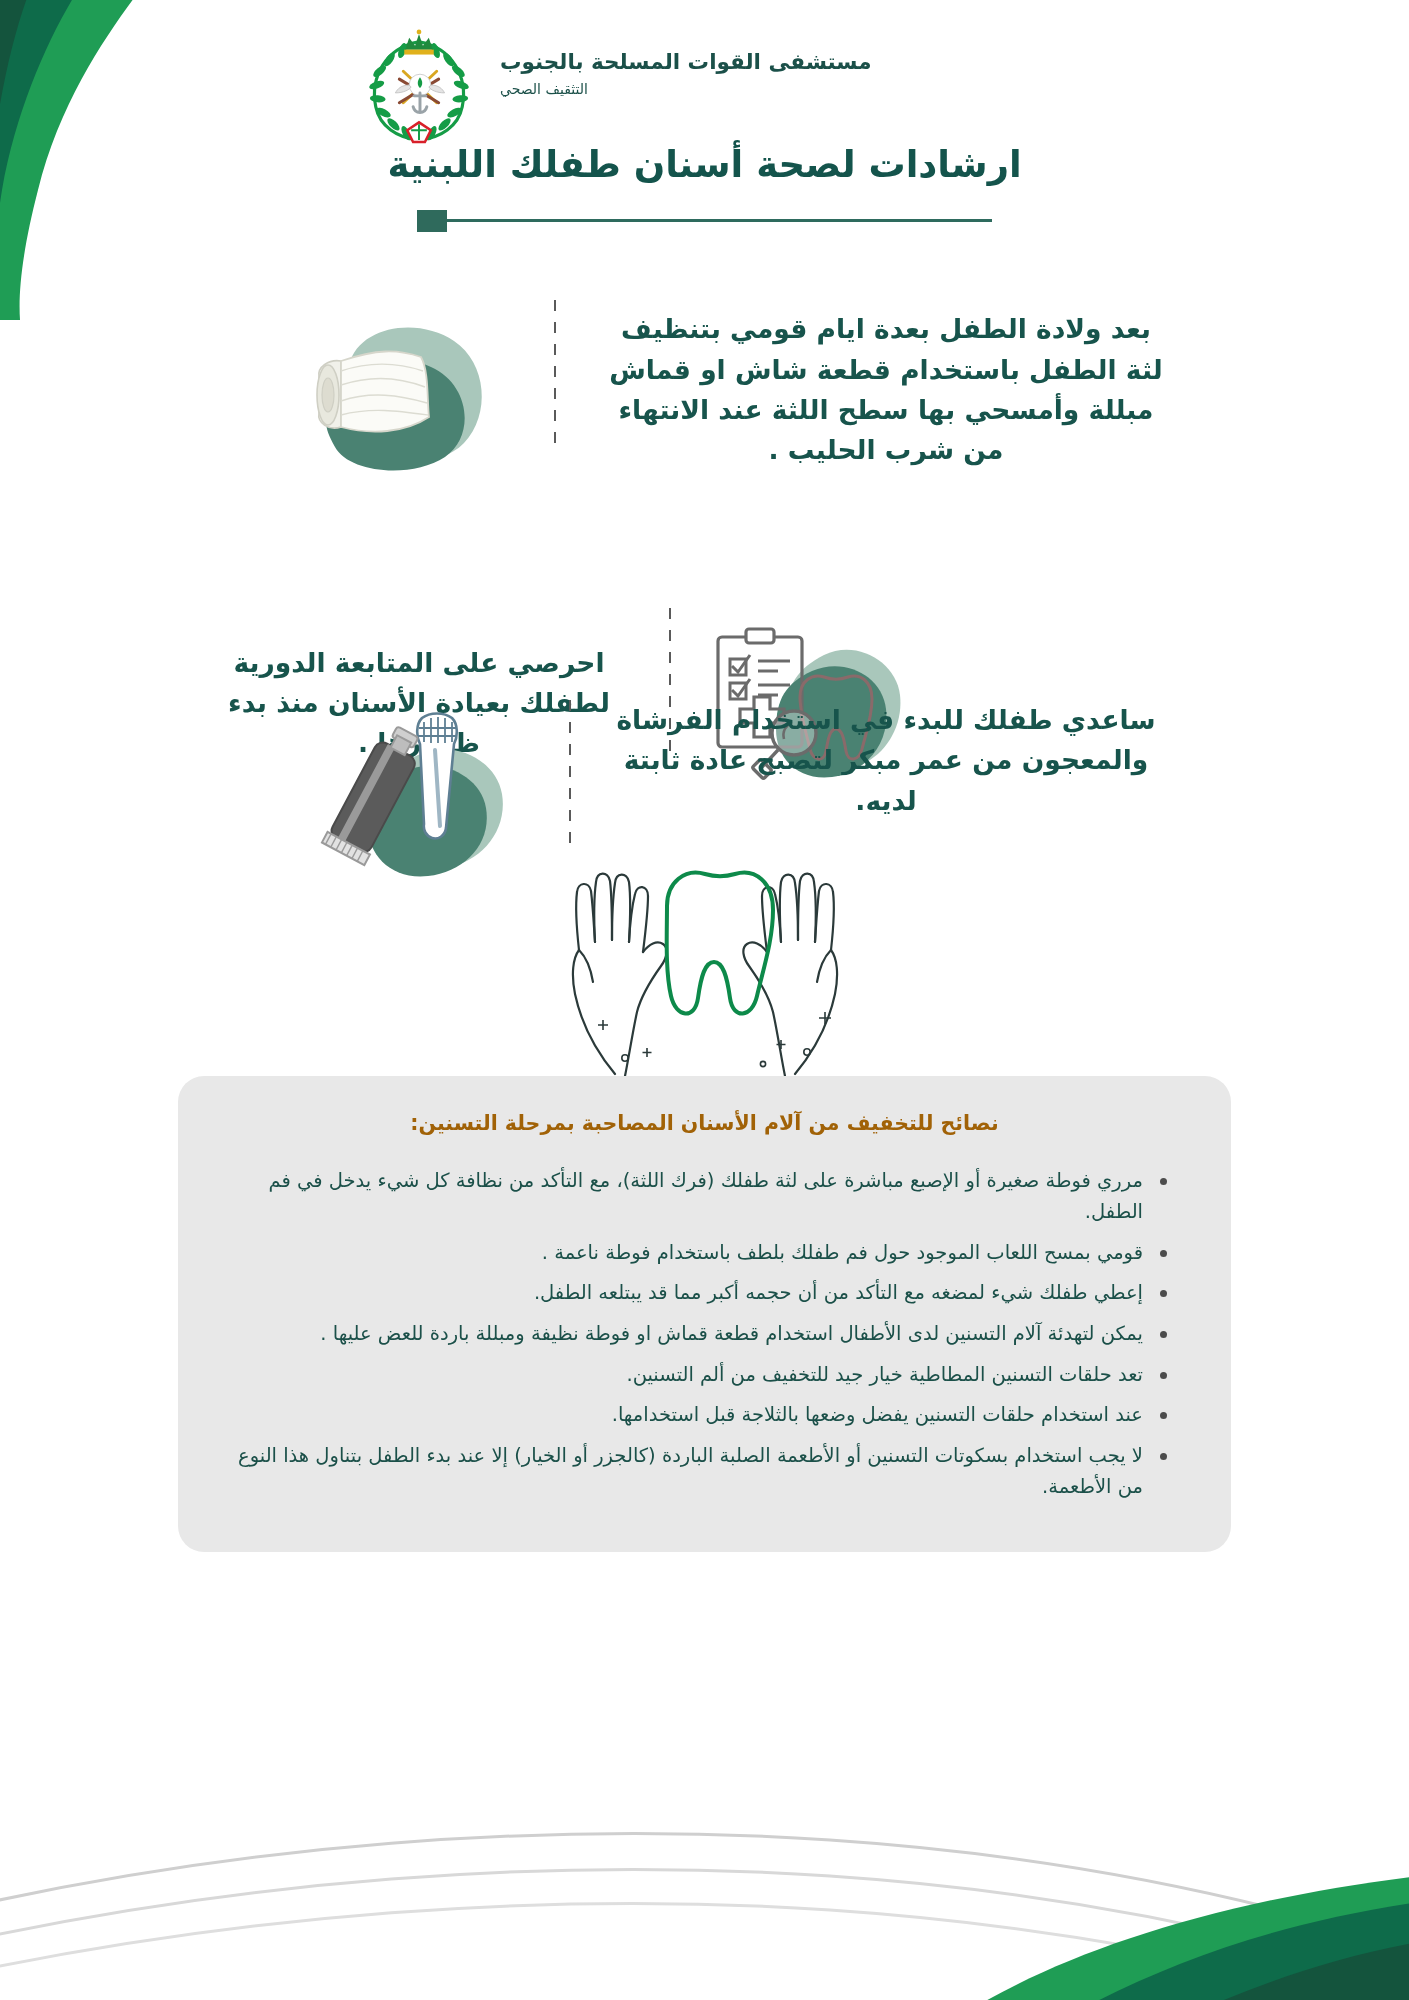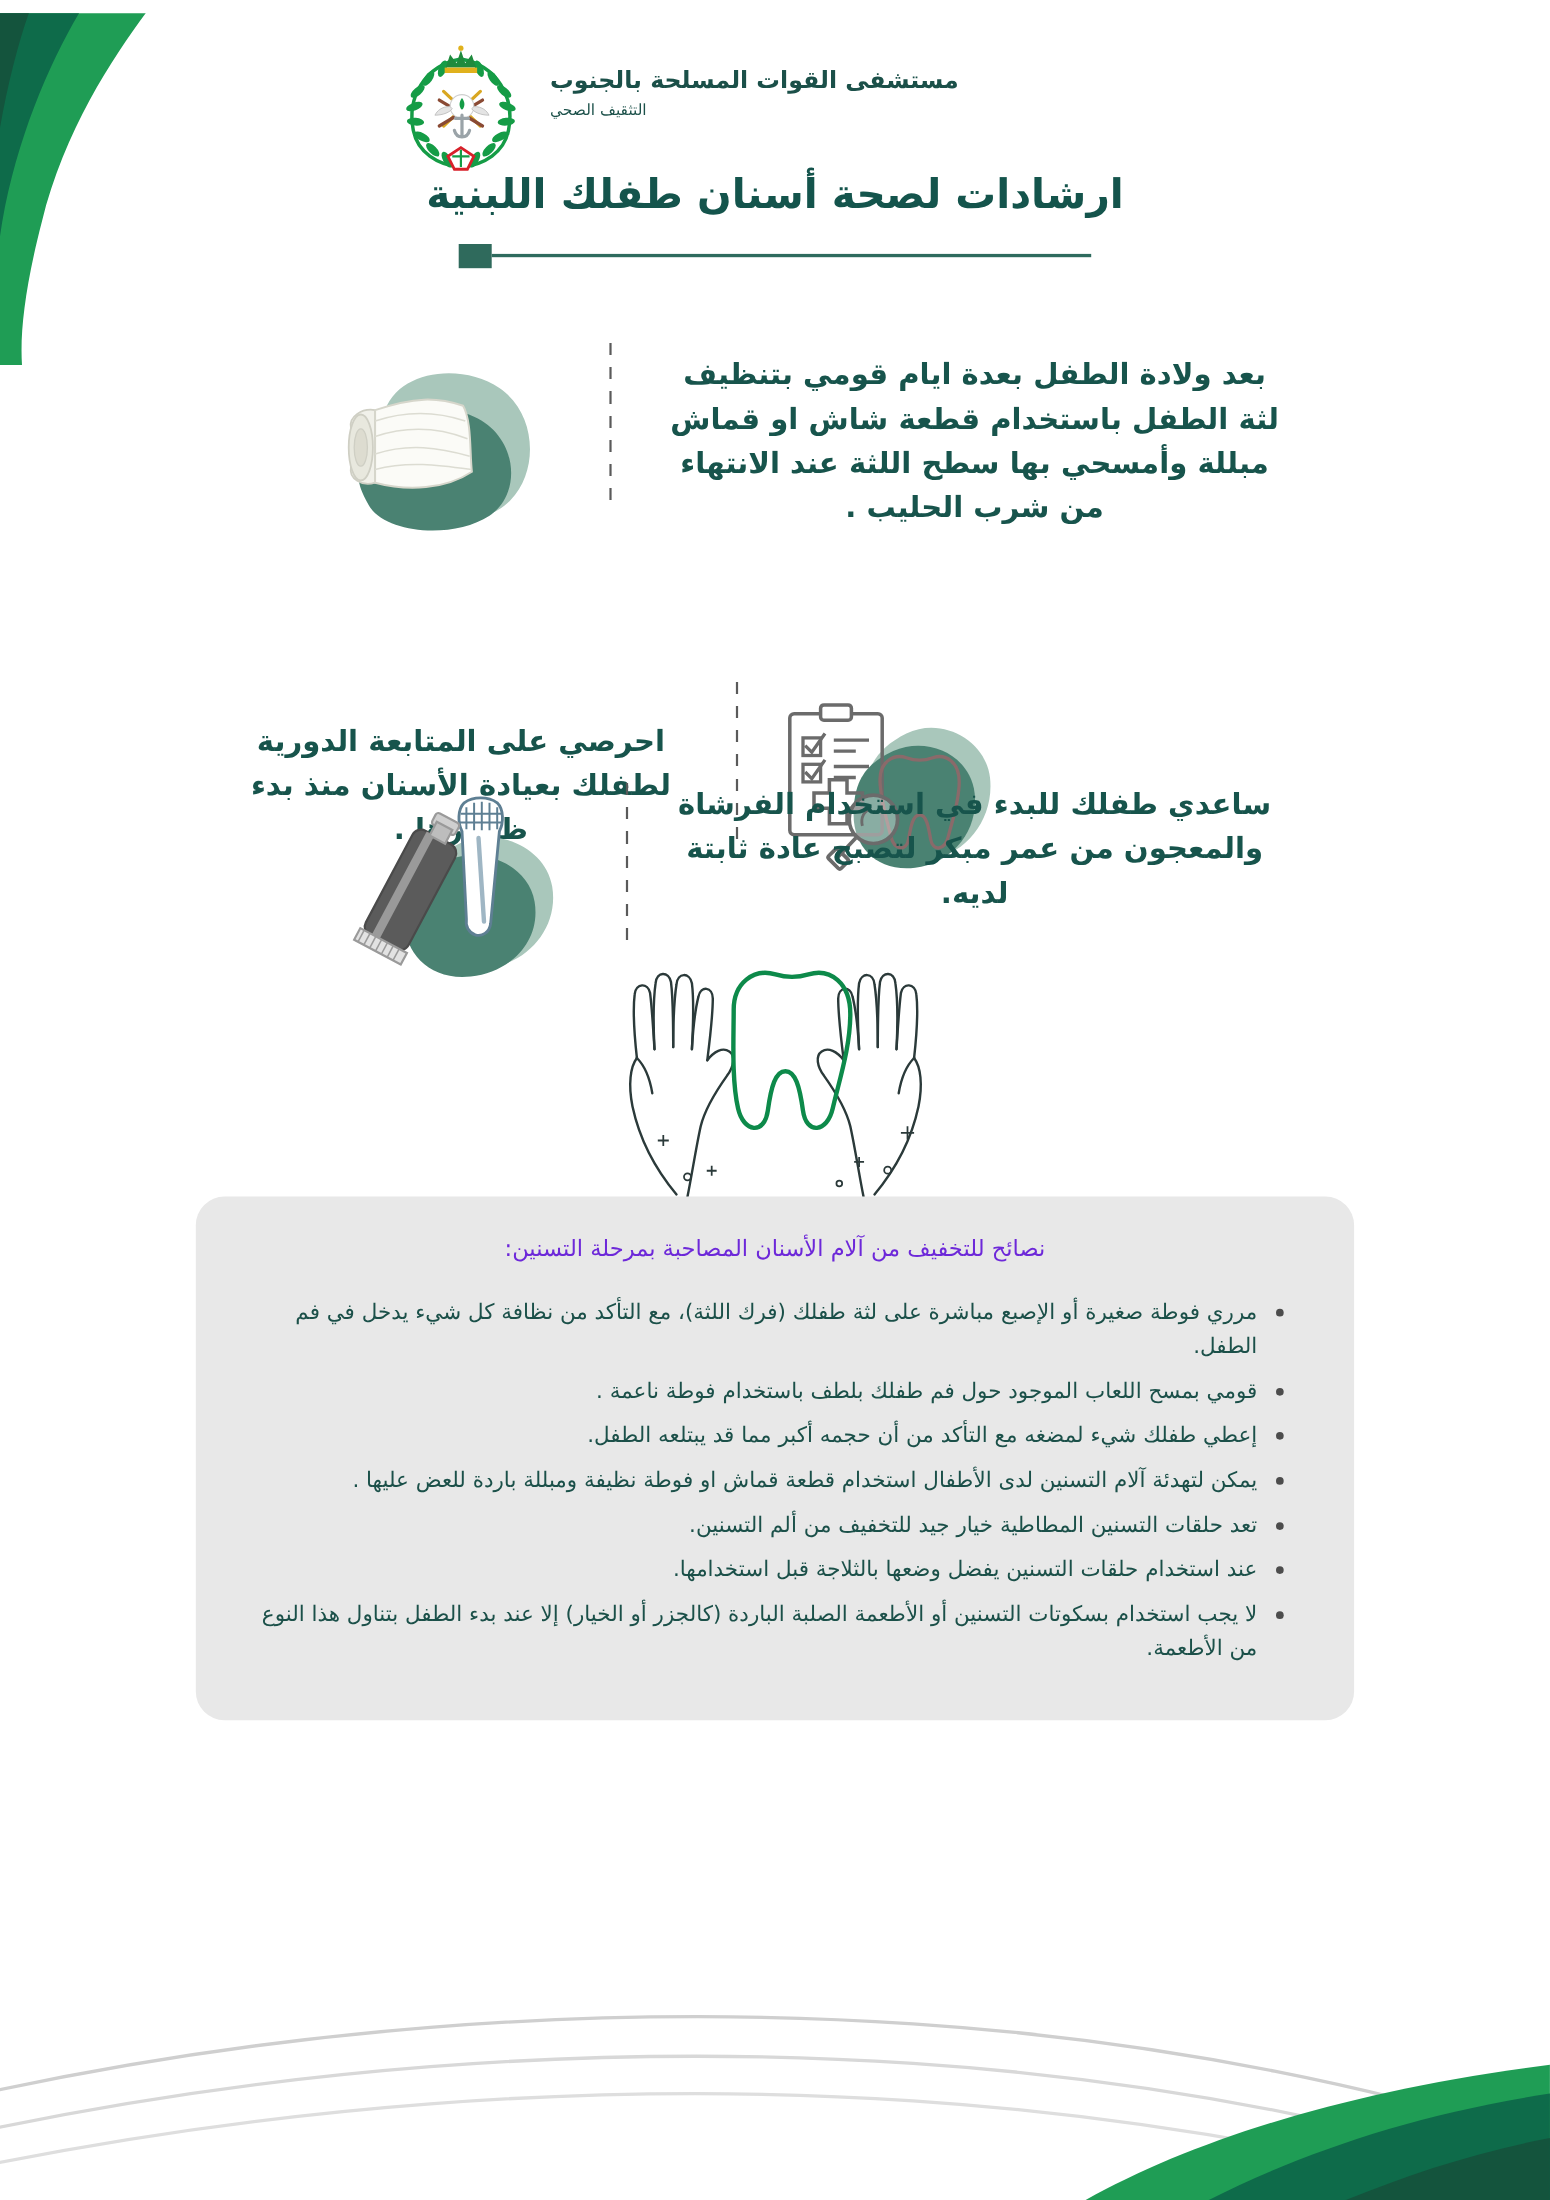--- a/index.html
+++ b/index.html
@@ -2,21 +2,21 @@
 <html lang="ar" dir="rtl"><head>
 <meta charset="utf-8">
 <style>
   html,body{margin:0;padding:0;}
   body{
     width:1409px;height:2000px;position:relative;overflow:hidden;
     background:#ffffff;
     font-family:"DejaVu Sans","Liberation Sans",sans-serif;
   }
 
-  .page{position:absolute;inset:0;overflow:hidden;margin-top:12px;}
+  .page{position:absolute;inset:0;overflow:hidden;}
 
   
   .corner-art{position:absolute;pointer-events:none;}
   .tl-art{top:-10px;left:-10px;width:330px;height:330px;}
   .bl-art{bottom:-10px;left:-10px;width:1429px;height:360px;}
 
   
   .header{
     position:absolute;top:28px;right:36px;left:360px;
     display:flex;flex-direction:row-reverse;align-items:flex-start;
@@ -62,21 +62,21 @@
   .hands{position:absolute;top:862px;left:0;right:0;display:flex;justify-content:center;}
 
   
   .panel{
     position:absolute;left:178px;right:178px;top:1076px;
     background:#e8e8e8;border-radius:26px;
     padding:26px 34px 40px 34px;
     box-sizing:border-box;
   }
   .panel-title{
-    color:#6d28d9;font-size:20.5px;font-weight:normal;text-align:center;
+    color:#a16207;font-size:20.5px;font-weight:bold;text-align:center;
     margin:6px 0 26px 0;line-height:1.5;
   }
   .panel-list{margin:0;padding:0 28px 0 18px;list-style:none;}
   .panel-list li{
     color:#1b5049;font-size:19.5px;line-height:1.62;
     text-align:right;margin-bottom:9px;position:relative;padding-right:26px;
   }
   .panel-list li::before{
     content:"";position:absolute;right:2px;top:13px;
     width:7px;height:7px;border-radius:50%;background:#4c4c4c;

